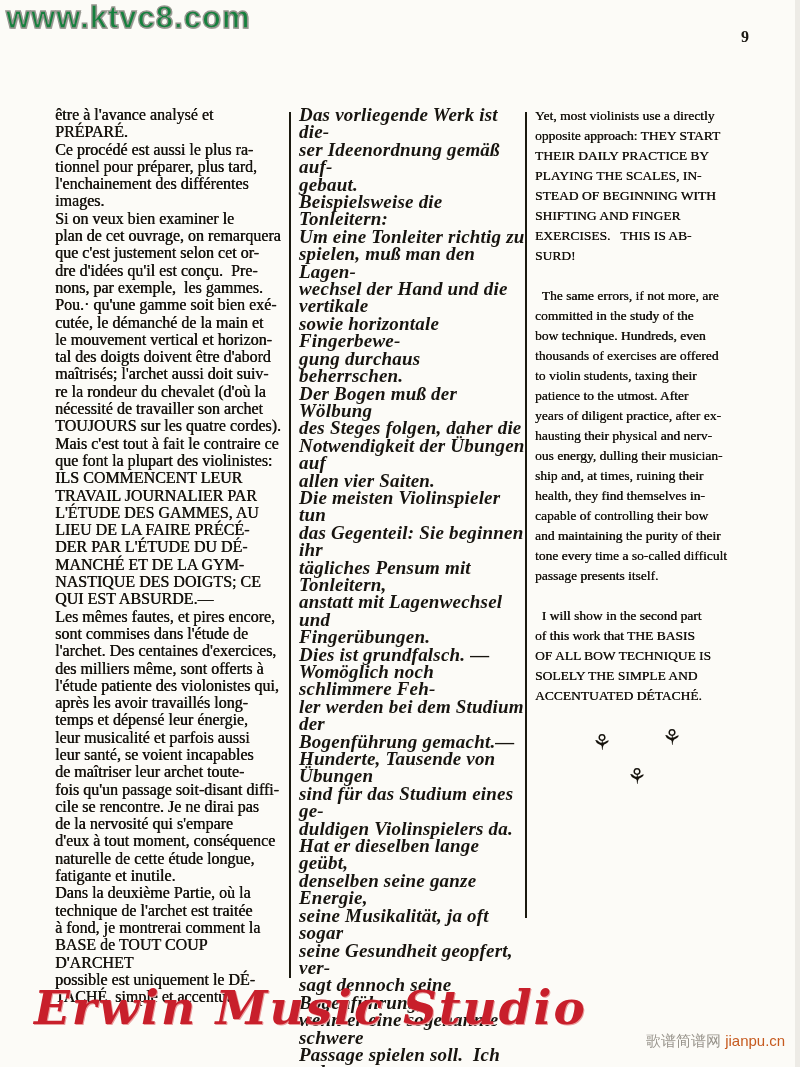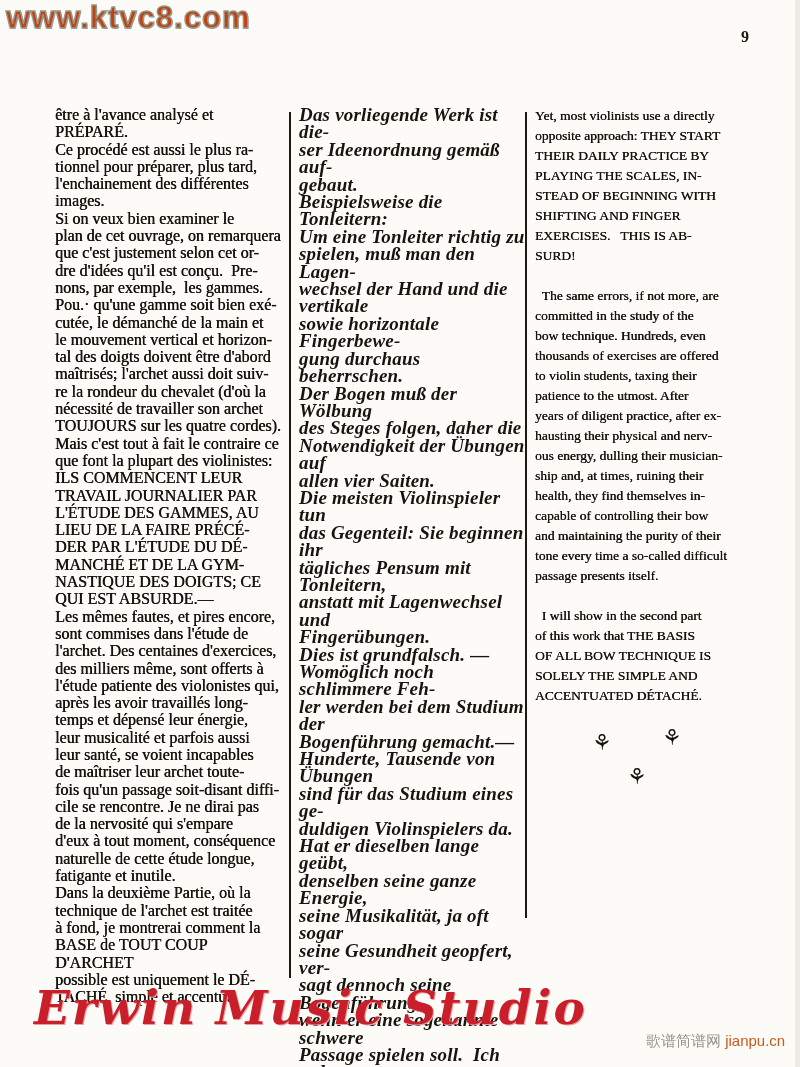--- a/index.html
+++ b/index.html
@@ -12,21 +12,21 @@
     color:#17140f;
   }
   .scan-edge{
     position:absolute;right:0;top:0;width:5px;height:1067px;
     background:#edebe6;
   }
   .watermark{
     position:absolute;left:6px;top:0px;
     font-family:"Liberation Sans", sans-serif;
     font-weight:bold;font-size:31px;letter-spacing:1px;
-    color:#c2410c;
+    color:#15803d;
     -webkit-text-stroke:1.4px #96968f;
     text-shadow:1px 1px 0 #b5b5b0;
   }
   .page-number{
     position:absolute;left:741px;top:28px;
     font-weight:bold;font-size:16px;color:#1b1812;
   }
   .col{
     position:absolute;top:106px;
     white-space:pre-wrap;

